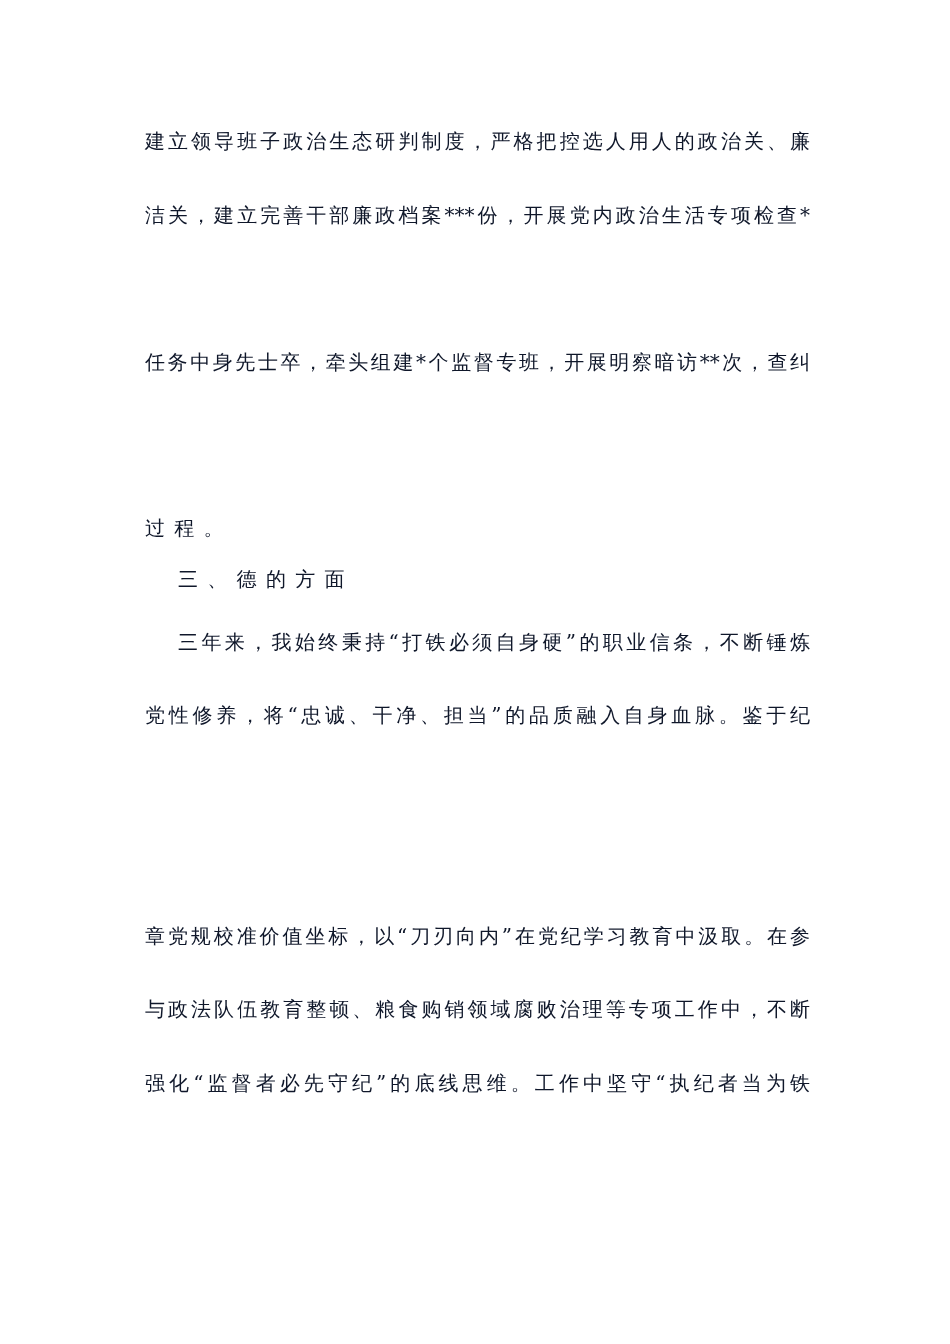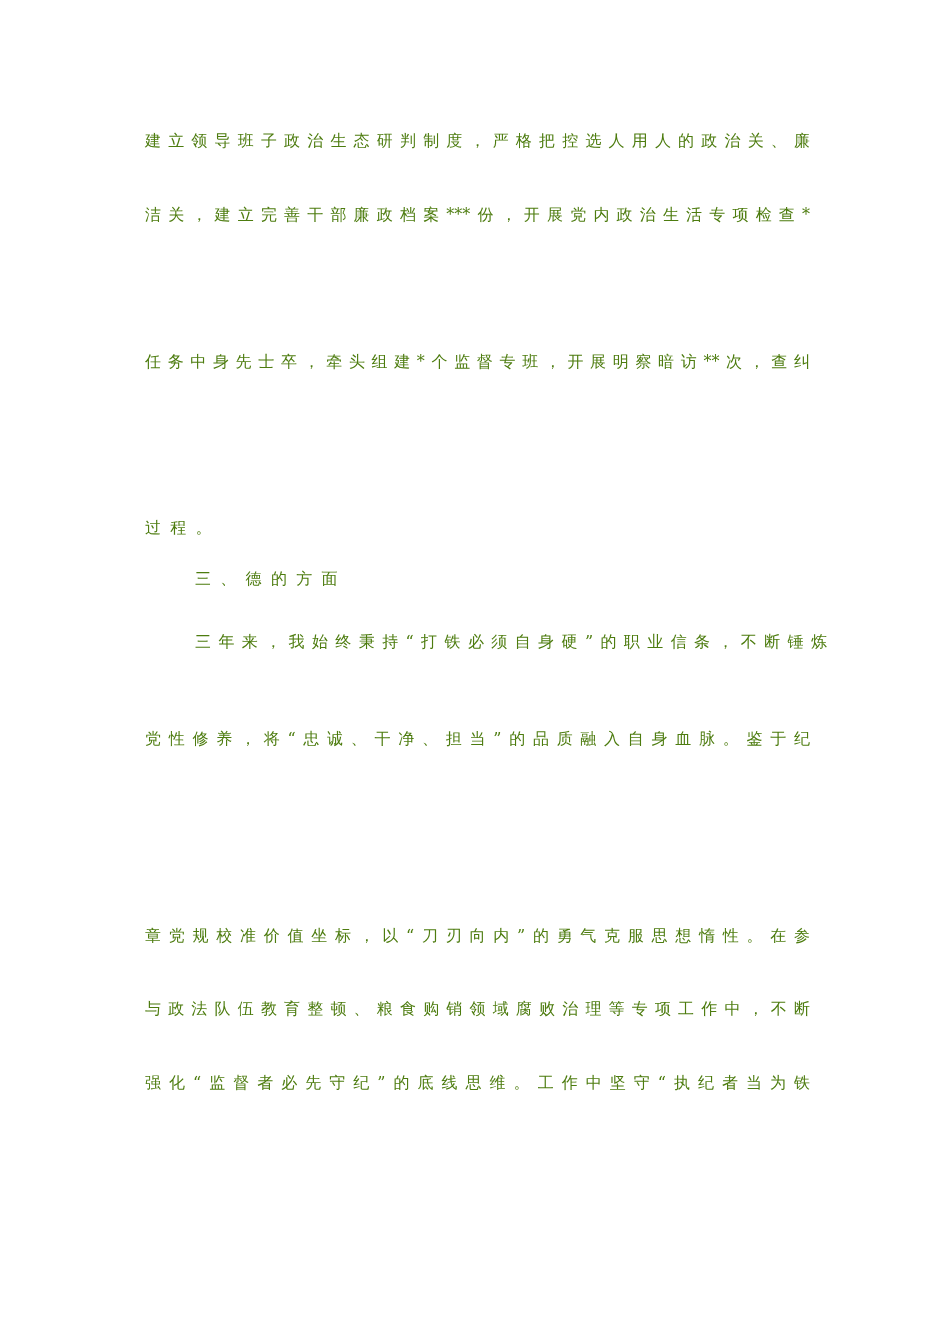--- a/index.html
+++ b/index.html
@@ -20,43 +20,42 @@
       width: 950px;
       height: 1344px;
       background: #ffffff;
     }
     .line {
       position: absolute;
       left: 145px;
       width: 665px;
       height: 30px;
       font-family: "DejaVu Serif", "Liberation Serif", serif;
-      font-size: 16px;
+      font-size: 20px;
       line-height: 30px;
-      color: #4d7c0f;
+      color: #0f172a;
       white-space: nowrap;
       letter-spacing: 9.3px;
     }
     .line.indent {
       left: 178px;
-      margin-left: 17px;
     }
     .line.justify {
       text-align: justify;
       text-align-last: justify;
       letter-spacing: 0;
     }
   </style>
 </head>
 <body>
 
 <div class="page">
   <div class="line justify" style="top:126px">建立领导班子政治生态研判制度，严格把控选人用人的政治关、廉</div>
   <div class="line justify" style="top:200px">洁关，建立完善干部廉政档案***份，开展党内政治生活专项检查*</div>
   <div class="line justify" style="top:347px">任务中身先士卒，牵头组建*个监督专班，开展明察暗访**次，查纠</div>
   <div class="line" style="top:513px">过程。</div>
   <div class="line indent" style="top:564px">三、德的方面</div>
   <div class="line indent justify" style="top:627px; width:632px">三年来，我始终秉持“打铁必须自身硬”的职业信条，不断锤炼</div>
-  <div class="line justify" style="top:724px">党性修养，将“忠诚、干净、担当”的品质融入自身血脉。鉴于纪</div>
-  <div class="line justify" style="top:921px">章党规校准价值坐标，以“刀刃向内”的勇气克服思想惰性。在参</div>
+  <div class="line justify" style="top:700px">党性修养，将“忠诚、干净、担当”的品质融入自身血脉。鉴于纪</div>
+  <div class="line justify" style="top:921px">章党规校准价值坐标，以“刀刃向内”在党纪学习教育中汲取。在参</div>
   <div class="line justify" style="top:994px">与政法队伍教育整顿、粮食购销领域腐败治理等专项工作中，不断</div>
   <div class="line justify" style="top:1068px">强化“监督者必先守纪”的底线思维。工作中坚守“执纪者当为铁</div>
 </div>
 
 </body></html>

